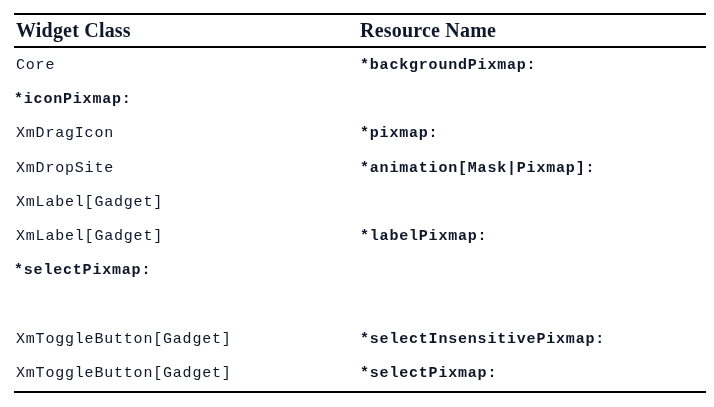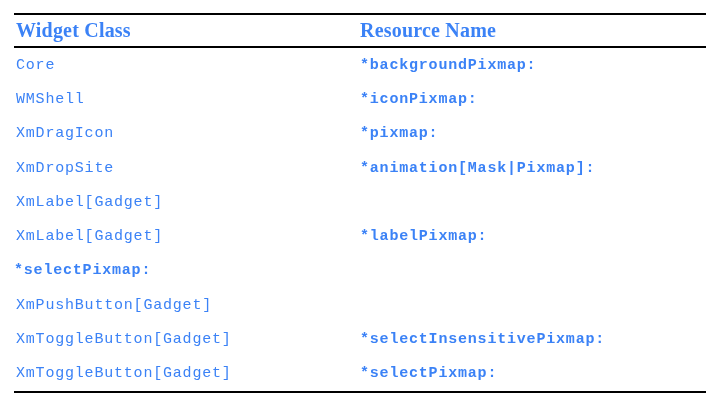--- a/index.html
+++ b/index.html
@@ -7,21 +7,21 @@
     padding: 0;
     background: #ffffff;
   }
   .page {
     position: relative;
     width: 714px;
     height: 407px;
     background: #ffffff;
     overflow: hidden;
     font-family: "Liberation Serif", serif;
-    color: #3b82f6;
+    color: #0f172a;
   }
   .res-table {
     position: absolute;
     left: 14px;
     top: 13px;
     width: 692px;
   }
   .rule {
     width: 100%;
     background: #000000;
@@ -67,21 +67,20 @@
       <div class="col2 header-cell">Resource Name</div>
     </div>
     <div class="rule mid"></div>
     <div class="rows" id="rows">
   <div class="row">
     <div class="col1 mono">Core</div>
     <div class="col2 mono">*backgroundPixmap:</div>
   </div>
 
   <div class="row">
-    <div class="col1 mono">WMShell</div>
     <div class="col2 mono">*iconPixmap:</div>
   </div>
 
   <div class="row">
     <div class="col1 mono">XmDragIcon</div>
     <div class="col2 mono">*pixmap:</div>
   </div>
 
   <div class="row">
     <div class="col1 mono">XmDropSite</div>
@@ -95,21 +94,20 @@
   <div class="row">
     <div class="col1 mono">XmLabel[Gadget]</div>
     <div class="col2 mono">*labelPixmap:</div>
   </div>
 
   <div class="row">
     <div class="col2 mono">*selectPixmap:</div>
   </div>
 
   <div class="row">
-    <div class="col1 mono">XmPushButton[Gadget]</div>
   </div>
 
   <div class="row">
     <div class="col1 mono">XmToggleButton[Gadget]</div>
     <div class="col2 mono">*selectInsensitivePixmap:</div>
   </div>
 
   <div class="row">
     <div class="col1 mono">XmToggleButton[Gadget]</div>
     <div class="col2 mono">*selectPixmap:</div>

